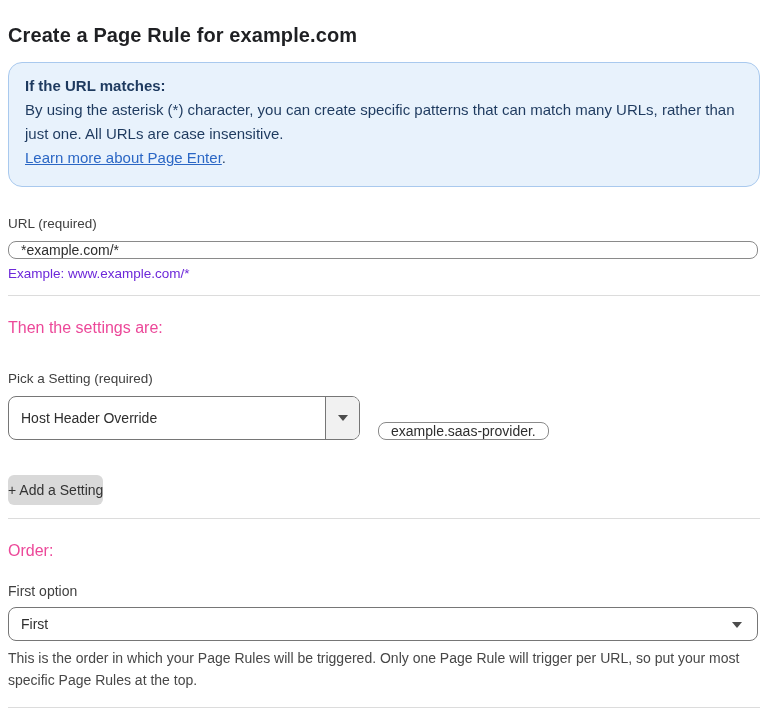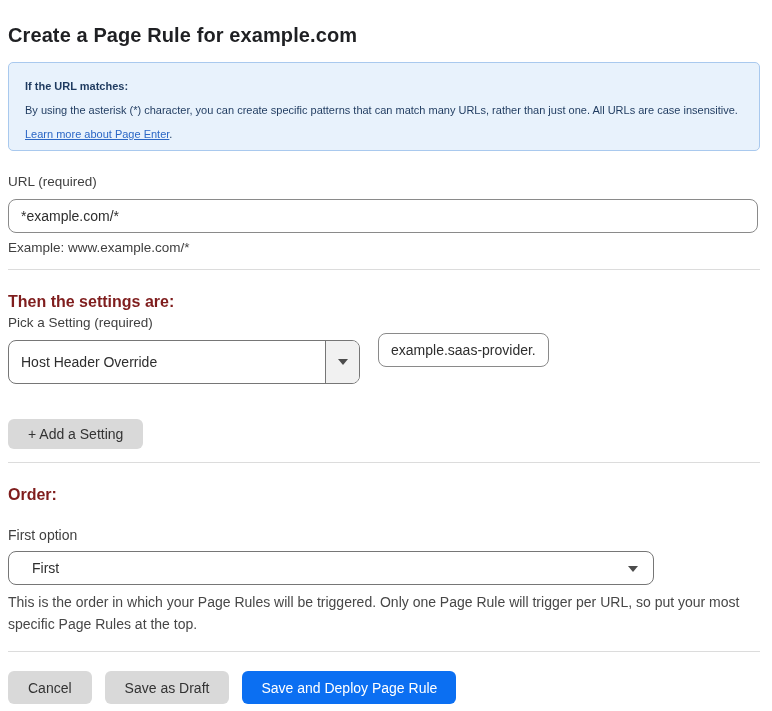--- a/index.html
+++ b/index.html
@@ -19,79 +19,79 @@
     color: #1f2023;
     letter-spacing: 0.1px;
     margin-top: 14px;
   }
 
   
   .info-box {
     margin-top: 15px;
     background: #e8f2fc;
     border: 1px solid #a9c9ee;
-    border-radius: 5px;
-    padding: 11px 16px 4px 16px;
+    border-radius: 14px;
+    padding: 11px 16px 16px 16px;
     color: #1e3a5f;
-    font-size: 11px;
+    font-size: 15px;
     line-height: 24px;
   }
   .info-heading { font-weight: bold; }
   .info-link {
     color: #2b67c5;
     text-decoration: underline;
     cursor: pointer;
   }
   .info-suffix { color: #1e3a5f; }
 
   
   .field-label {
     display: block;
     font-size: 13.5px;
     color: #3f3f3f;
     line-height: 16px;
   }
-  .url-label { margin-top: 23px; }
+  .url-label { margin-top: 29px; }
   .text-input {
     display: block;
     border: 1px solid #8a8a8a;
     border-radius: 8px;
-    height: 34px;
+    height: 18px;
     font-family: "Liberation Sans", "DejaVu Sans", sans-serif;
     font-size: 14px;
     color: #2e2e2e;
     padding: 0 12px;
     background: #ffffff;
     outline: none;
   }
   .url-input { width: 750px; margin-top: 9px; }
   .field-hint {
     margin-top: 7px;
     font-size: 13.5px;
-    color: #404040;
+    color: #6d28d9;
   }
 
   .divider {
     border: none;
     border-top: 1px solid #dcdcdc;
     height: 0;
   }
   .divider-1 { margin-top: 14px; }
   .divider-2 { margin-top: 13px; }
   .divider-3 { margin-top: 16px; }
 
   .section-heading {
     font-size: 16px;
-    font-weight: bold;
-    color: #7f1d1d;
+    font-weight: normal;
+    color: #ec4899;
     margin-top: 23px;
   }
 
   
-  .settings-row { display: flex; align-items: flex-start; margin-top: 4px; }
+  .settings-row { display: flex; align-items: flex-end; margin-top: 34px; }
   .setting-col { width: 352px; }
   .value-col { margin-left: 18px; margin-top: 9px; width: 171px; }
 
   .select-control {
     display: flex;
     align-items: stretch;
     border: 1px solid #767676;
     border-radius: 8px;
     height: 44px;
     margin-top: 9px;
@@ -127,39 +127,39 @@
   .btn {
     display: inline-flex;
     align-items: center;
     justify-content: center;
     border: none;
     border-radius: 6px;
     font-family: "Liberation Sans", "DejaVu Sans", sans-serif;
     font-size: 14px;
     cursor: pointer;
     height: 31px;
-    padding: 0 20px;
+    padding: 0 0;
   }
   .btn-gray { background: #d9d9d9; color: #333333; }
   .btn-blue { background: #0b6ff2; color: #ffffff; padding: 0 19px; height: 33px; }
 
   .add-setting-btn { margin-top: 35px; height: 30px; }
 
   
   .order-label { margin-top: 23px; font-size: 14px; color: #3f3f3f; }
   .order-select {
     position: relative;
     border: 1px solid #767676;
     border-radius: 8px;
     height: 34px;
     margin-top: 8px;
-    width: 646px;
-    display: flex;
-    align-items: center;
-    padding-left: 23px;
+    width: 750px;
+    display: flex;
+    align-items: center;
+    padding-left: 12px;
     font-size: 14px;
     color: #2e2e2e;
     background: #ffffff;
     cursor: pointer;
   }
   .order-select .caret-down {
     position: absolute;
     right: 15px;
     top: 14px;
   }

